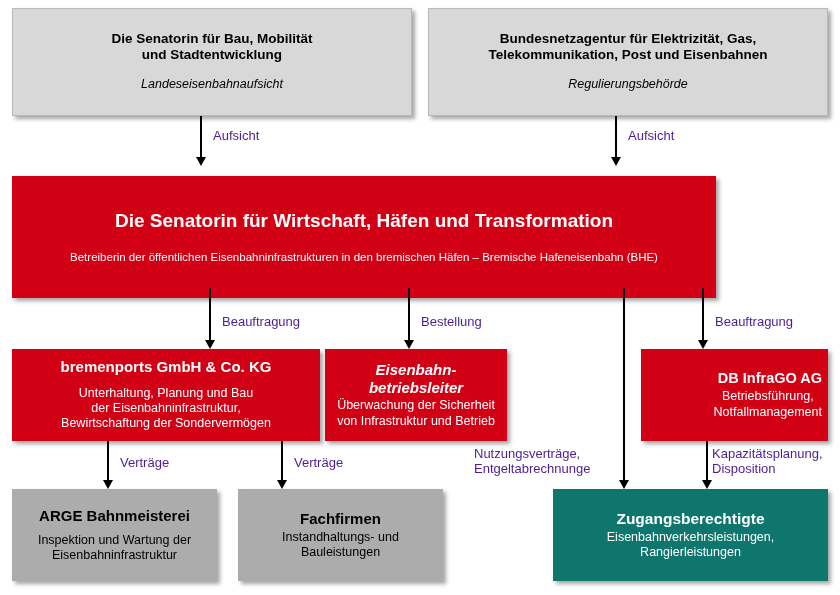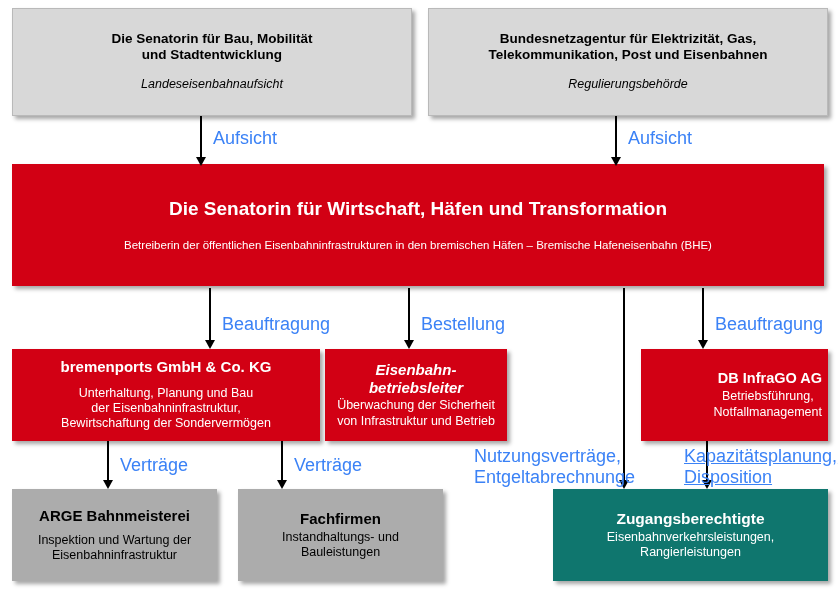--- a/index.html
+++ b/index.html
@@ -75,21 +75,21 @@
   .box.lightgrey {
     background: #acacac;
     color: #000000;
     border: none;
   }
 
   
   #box-bau          { left: 12px;  top: 8px;   width: 400px; height: 108px; }
   #box-bnetza       { left: 428px; top: 8px;   width: 400px; height: 108px; }
 
-  #box-senatorin    { left: 12px;  top: 164px; width: 812px; height: 122px; }
+  #box-senatorin    { left: 12px;  top: 176px; width: 704px; height: 122px; }
   #box-senatorin .title { font-size: 19px; }
   #box-senatorin .sub   { font-size: 11.5px; margin-top: 18px; }
 
   #box-bremenports  { left: 12px;  top: 349px; width: 308px; height: 92px; }
   #box-bremenports .title { font-size: 15px; }
   #box-bremenports .sub   { font-size: 12.5px; margin-top: 10px; }
 
   #box-ebl          { left: 325px; top: 349px; width: 182px; height: 92px; align-items: center; }
   #box-ebl .title   { font-size: 15px; font-style: italic; }
   #box-ebl .sub     { font-size: 12.5px; margin-top: 2px; }
@@ -125,23 +125,23 @@
     position: absolute;
     left: -4.2px;
     width: 0;
     height: 0;
     border-left: 5px solid transparent;
     border-right: 5px solid transparent;
     border-top: 9px solid #000000;
   }
   .conn-label {
     position: absolute;
-    font-size: 18px;
+    font-size: 13px;
     line-height: 1.18;
-    color: #3b82f6;
+    color: #4c1d95;
     white-space: pre;
   }
 </style>
 </head>
 <body>
 
 <div id="canvas">
 
   <div class="box grey" id="box-bau">
     <div class="title">Die Senatorin für Bau, Mobilität<br>und Stadtentwicklung</div>
@@ -233,15 +233,15 @@
   <div class="conn" style="left:281px; top:441px;">
     <div class="stem" style="height:39px;"></div>
     <div class="head" style="top:39px;"></div>
   </div>
   <div class="conn-label" style="left:294px; top:455px;">Verträge</div>
 
   <div class="conn" style="left:706px; top:441px;">
     <div class="stem" style="height:39px;"></div>
     <div class="head" style="top:39px;"></div>
   </div>
-  <div class="conn-label" style="left:684px; top:446px;text-decoration:underline;">Kapazitätsplanung,<br>Disposition</div>
+  <div class="conn-label" style="left:712px; top:446px;">Kapazitätsplanung,<br>Disposition</div>
 
 </div>
 
 </body></html>

